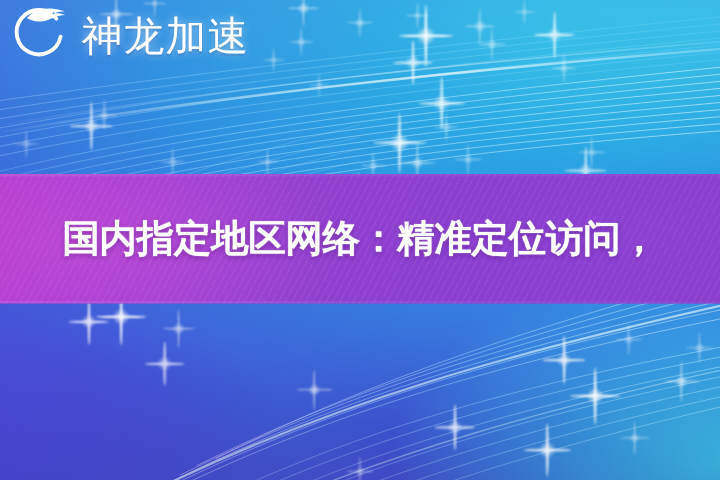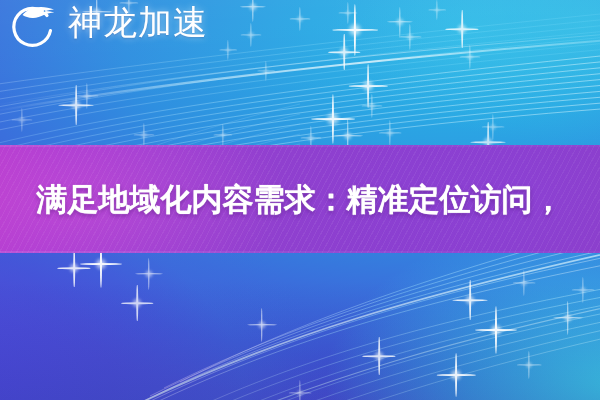--- a/index.html
+++ b/index.html
@@ -96,21 +96,21 @@
     background: radial-gradient(circle, rgba(255,255,255,0.95) 0%, rgba(255,255,255,0.35) 45%, rgba(255,255,255,0) 72%);
     filter: blur(1px);
   }
 
   
   .logo {
     position: absolute;
     left: 6px;
     top: 3px;
     display: flex;
-    align-items: flex-start;
+    align-items: center;
     gap: 6px;
   }
   .logo-mark {
     width: 56px;
     height: 54px;
     flex: none;
   }
   .logo-text {
     font-family: "DejaVu Sans", "Liberation Sans", sans-serif;
     font-size: 34px;
@@ -507,21 +507,21 @@
     </div>
 
   <div class="band">
     <div class="band-stripes"></div>
     <div class="band-glow"></div>
     <div class="band-edge-top"></div>
     <div class="band-edge-bottom"></div>
   </div>
 
   <div class="headline">
-    <div class="line">满足地域化内容需求：精准定位访问，</div>
+    <div class="line">国内指定地区网络：精准定位访问，</div>
   </div>
 
   <div class="logo">
     <svg class="logo-mark" viewBox="0 0 56 54">
       <g fill="none" stroke="#ffffff" stroke-width="3.2" stroke-linecap="round">
         <path d="M41,12.5 A 18.5 18.5 0 1 0 44.5,27.5"></path>
       </g>
       <path d="M16.5,12.0 C 20.5,7.0 27.0,4.2 34.5,4.0 C 39.0,3.9 43.6,4.9 48.0,6.4
                C 44.9,6.6 42.2,7.0 39.9,7.9 C 42.8,8.0 45.6,8.5 48.4,9.6
                C 44.5,9.9 41.2,10.6 38.4,11.8 C 34.2,13.6 30.6,15.2 26.4,15.0

